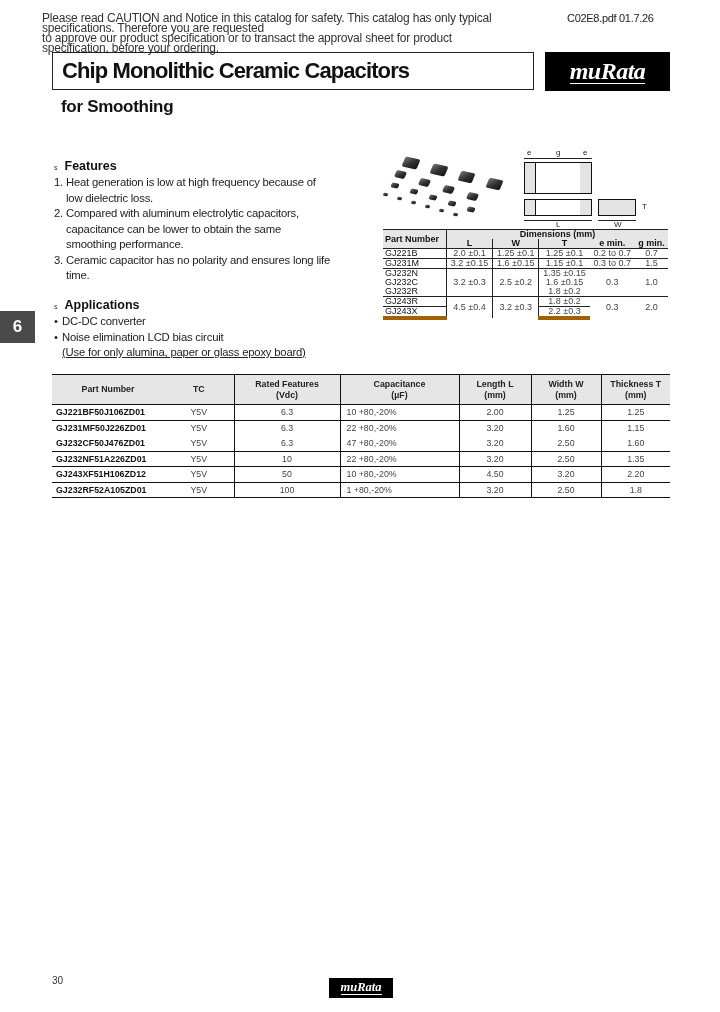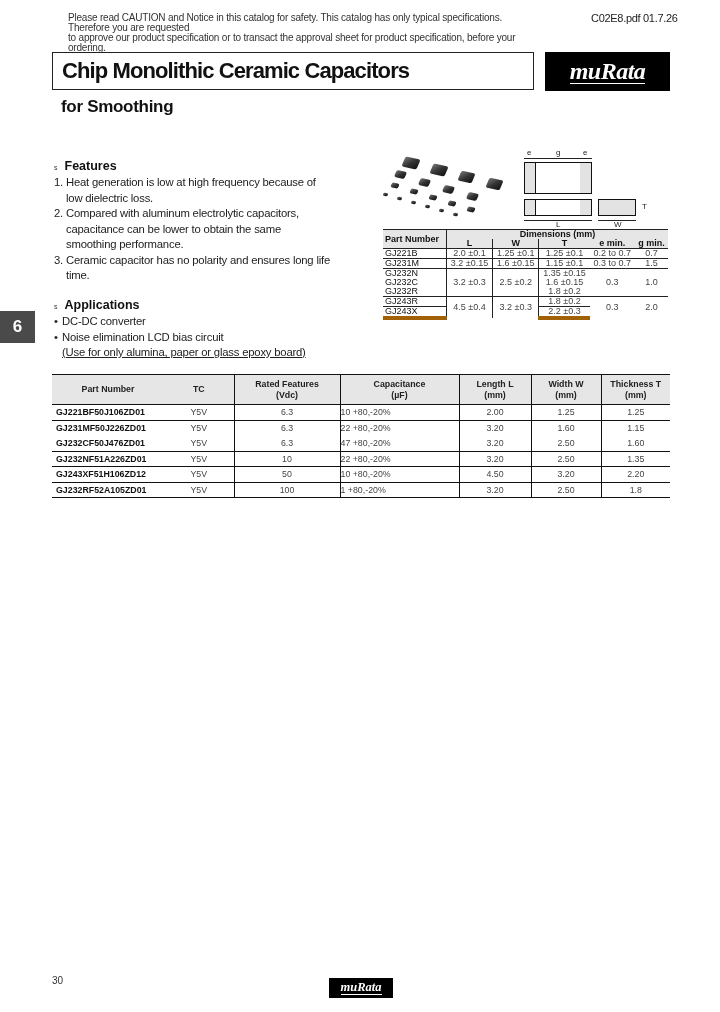--- a/index.html
+++ b/index.html
@@ -1,20 +1,20 @@
 <!DOCTYPE html>
 <html><head>
 <meta charset="utf-8">
 <style>
   * { box-sizing: border-box; margin: 0; padding: 0; }
   html, body { width: 720px; height: 1012px; background: #ffffff; overflow: hidden; }
   body { position: relative; font-family: "Liberation Sans", sans-serif; color: #111; }
 
-  .notice { position: absolute; left: 68px; top: 13px; font-size: 10px; line-height: 10px; color: #333; width: 470px; letter-spacing: -0.2px; }
-  .docref { position: absolute; left: 567px; top: 12px; font-size: 11px; color: #222; letter-spacing: -0.3px; margin-left: 24px; }
+  .notice { position: absolute; left: 42px; top: 13px; font-size: 12px; line-height: 10px; color: #333; width: 470px; letter-spacing: -0.2px; }
+  .docref { position: absolute; left: 567px; top: 12px; font-size: 11px; color: #222; letter-spacing: -0.3px; }
 
   .title-box { position: absolute; left: 52px; top: 52px; width: 482px; height: 38px; border: 1px solid #222; padding-left: 9px; display: flex; align-items: center; }
   .title-box span { font-size: 22px; font-weight: bold; letter-spacing: -0.9px; color: #111; }
   .logo { position: absolute; background: #000; color: #fff; font-family: "Liberation Serif", serif; font-style: italic; font-weight: bold; display: flex; align-items: center; justify-content: center; }
   .logo span { border-bottom: 1px solid #fff; line-height: 1; }
   .logo-top { left: 545px; top: 52px; width: 125px; height: 39px; font-size: 24px; letter-spacing: -0.5px; }
   .subtitle { position: absolute; left: 61px; top: 97px; font-size: 17px; font-weight: bold; letter-spacing: -0.3px; }
 
   .sec-head { position: absolute; left: 54px; font-size: 12.5px; font-weight: bold; display: flex; align-items: baseline; }
   .sec-head .bullet { font-size: 7px; font-weight: normal; margin-right: 7px; color: #333; }
@@ -47,21 +47,21 @@
   .dims td.pn { text-align: left; font-weight: normal; color: #111; }
   .dims .vb { border-left: 1px solid #222; }
   .dims tr.top-border td, .dims tr.top-border th { border-top: 1px solid #222; }
   .dims tbody tr:last-child td { border-bottom: 4px solid #a16207; }
   .dims thead tr:first-child th { border-top: 1.5px solid #222; }
 
   .spec { position: absolute; left: 52px; top: 374px; width: 618px; font-size: 8.8px; }
   .spec th { background: #e6e6e6; font-weight: bold; height: 30px; line-height: 11px; text-align: center; border-top: 1.5px solid #111; border-bottom: 1px solid #111; color: #222; }
   .spec td { height: 15.5px; text-align: center; color: #444; white-space: nowrap; margin-top: 21px; }
   .spec td.pn { text-align: left; font-weight: bold; color: #111; padding-left: 4px; }
-  .spec td.cap { text-align: left; padding-left: 0; }
+  .spec td.cap { text-align: left; padding-left: 6px; }
   .spec .vb { border-left: 1px solid #111; }
   .spec tr.grp td { border-top: 1px solid #111; }
   .spec tbody tr:last-child td { border-bottom: 1.5px solid #111; }
 
   .page-num { position: absolute; left: 52px; top: 975px; font-size: 10px; color: #333; }
   .logo-bottom { left: 329px; top: 978px; width: 64px; height: 20px; font-size: 12.5px; }
 </style>
 </head>
 <body>
 

